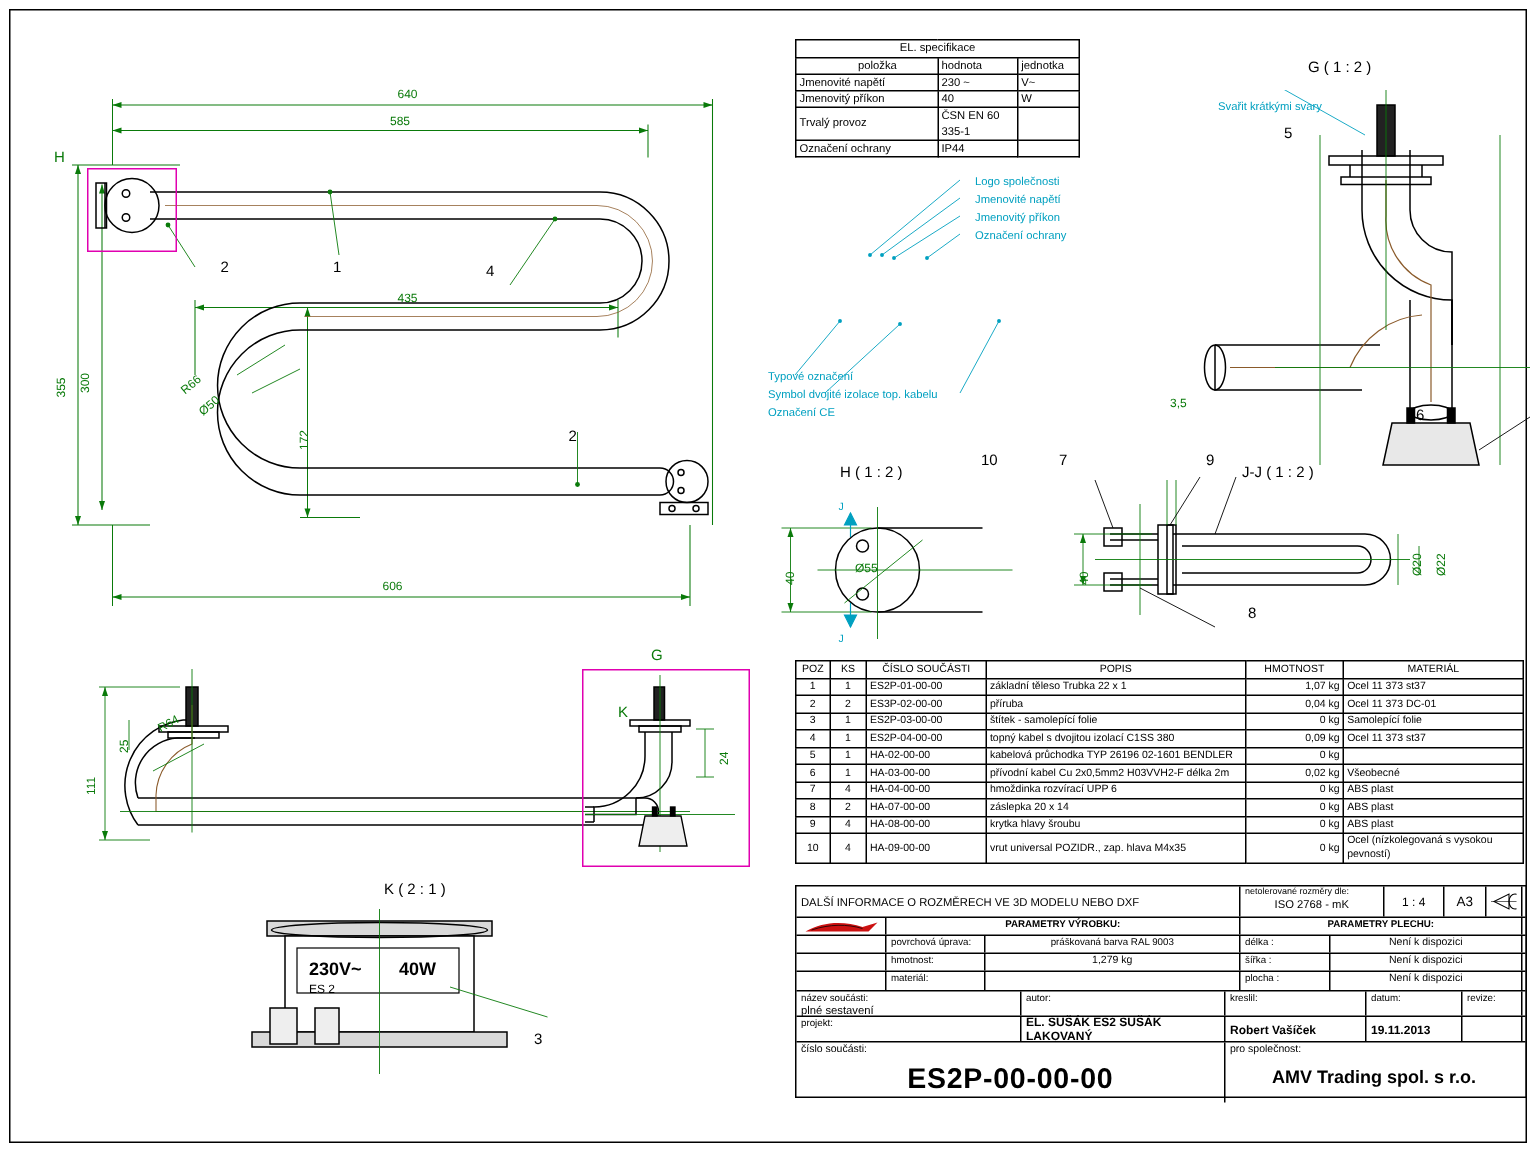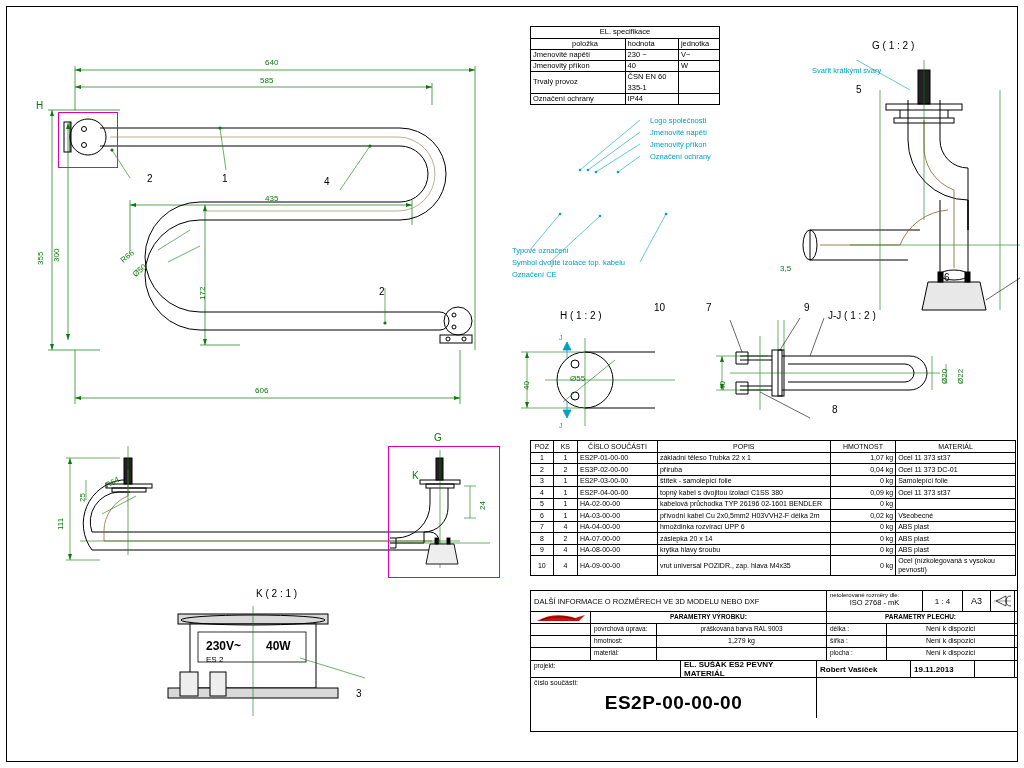--- a/index.html
+++ b/index.html
@@ -584,31 +584,45 @@
     </div>
 
     <div class="row" style="height:12px;">
       <div class="cell" style="width:60px;"></div>
       <div class="cell" style="width:66px;font-size:6.5px;">materiál:</div>
       <div class="cell" style="width:170px;font-size:7px;text-align:center;"></div>
       <div class="cell" style="width:60px;font-size:6.5px;">plocha :</div>
       <div class="cell" style="width:128px;font-size:7px;text-align:center;">Není k dispozici</div>
     </div>
 
+    <div class="row" style="height:16px;">
+      <div class="cell" style="width:150px;font-size:6.5px;">
+        <div>název součásti:</div>
+        <div style="font-size:7.5px;">plné sestavení</div>
+      </div>
+      <div class="cell" style="width:136px;font-size:6.5px;">autor:</div>
+      <div class="cell" style="width:94px;font-size:6.5px;">kreslil:</div>
+      <div class="cell" style="width:64px;font-size:6.5px;">datum:</div>
+      <div class="cell" style="width:40px;font-size:6.5px;">revize:</div>
+    </div>
 
     <div class="row" style="height:16px;">
       <div class="cell" style="width:150px;font-size:6.5px;">
         <div>projekt:</div>
       </div>
-      <div class="cell" style="width:136px;font-size:8px;font-weight:bold;display:flex;align-items:center;">EL. SUŠÁK ES2 PEVNÝ MATERIÁL</div>
+      <div class="cell" style="width:136px;font-size:8px;font-weight:bold;display:flex;align-items:center;">EL. SUŠÁK ES2 SUŠÁK LAKOVANÝ</div>
       <div class="cell" style="width:94px;font-size:8px;font-weight:bold;display:flex;align-items:center;">Robert Vašíček</div>
       <div class="cell" style="width:64px;font-size:8px;font-weight:bold;display:flex;align-items:center;">19.11.2013</div>
       <div class="cell" style="width:40px;"></div>
     </div>
 
     <div class="row" style="height:40px;border-bottom:none;">
       <div class="cell" style="width:286px;">
         <div class="sm">číslo součásti:</div>
         <div class="big" style="text-align:center;margin-top:6px;">ES2P-00-00-00</div>
       </div>
+      <div class="cell" style="width:198px;border-right:none;">
+        <div class="sm">pro společnost:</div>
+        <div class="med" style="text-align:center;margin-top:8px;">AMV Trading spol. s r.o.</div>
+      </div>
     </div>
   </div>
 </div>
 
 </body></html>

